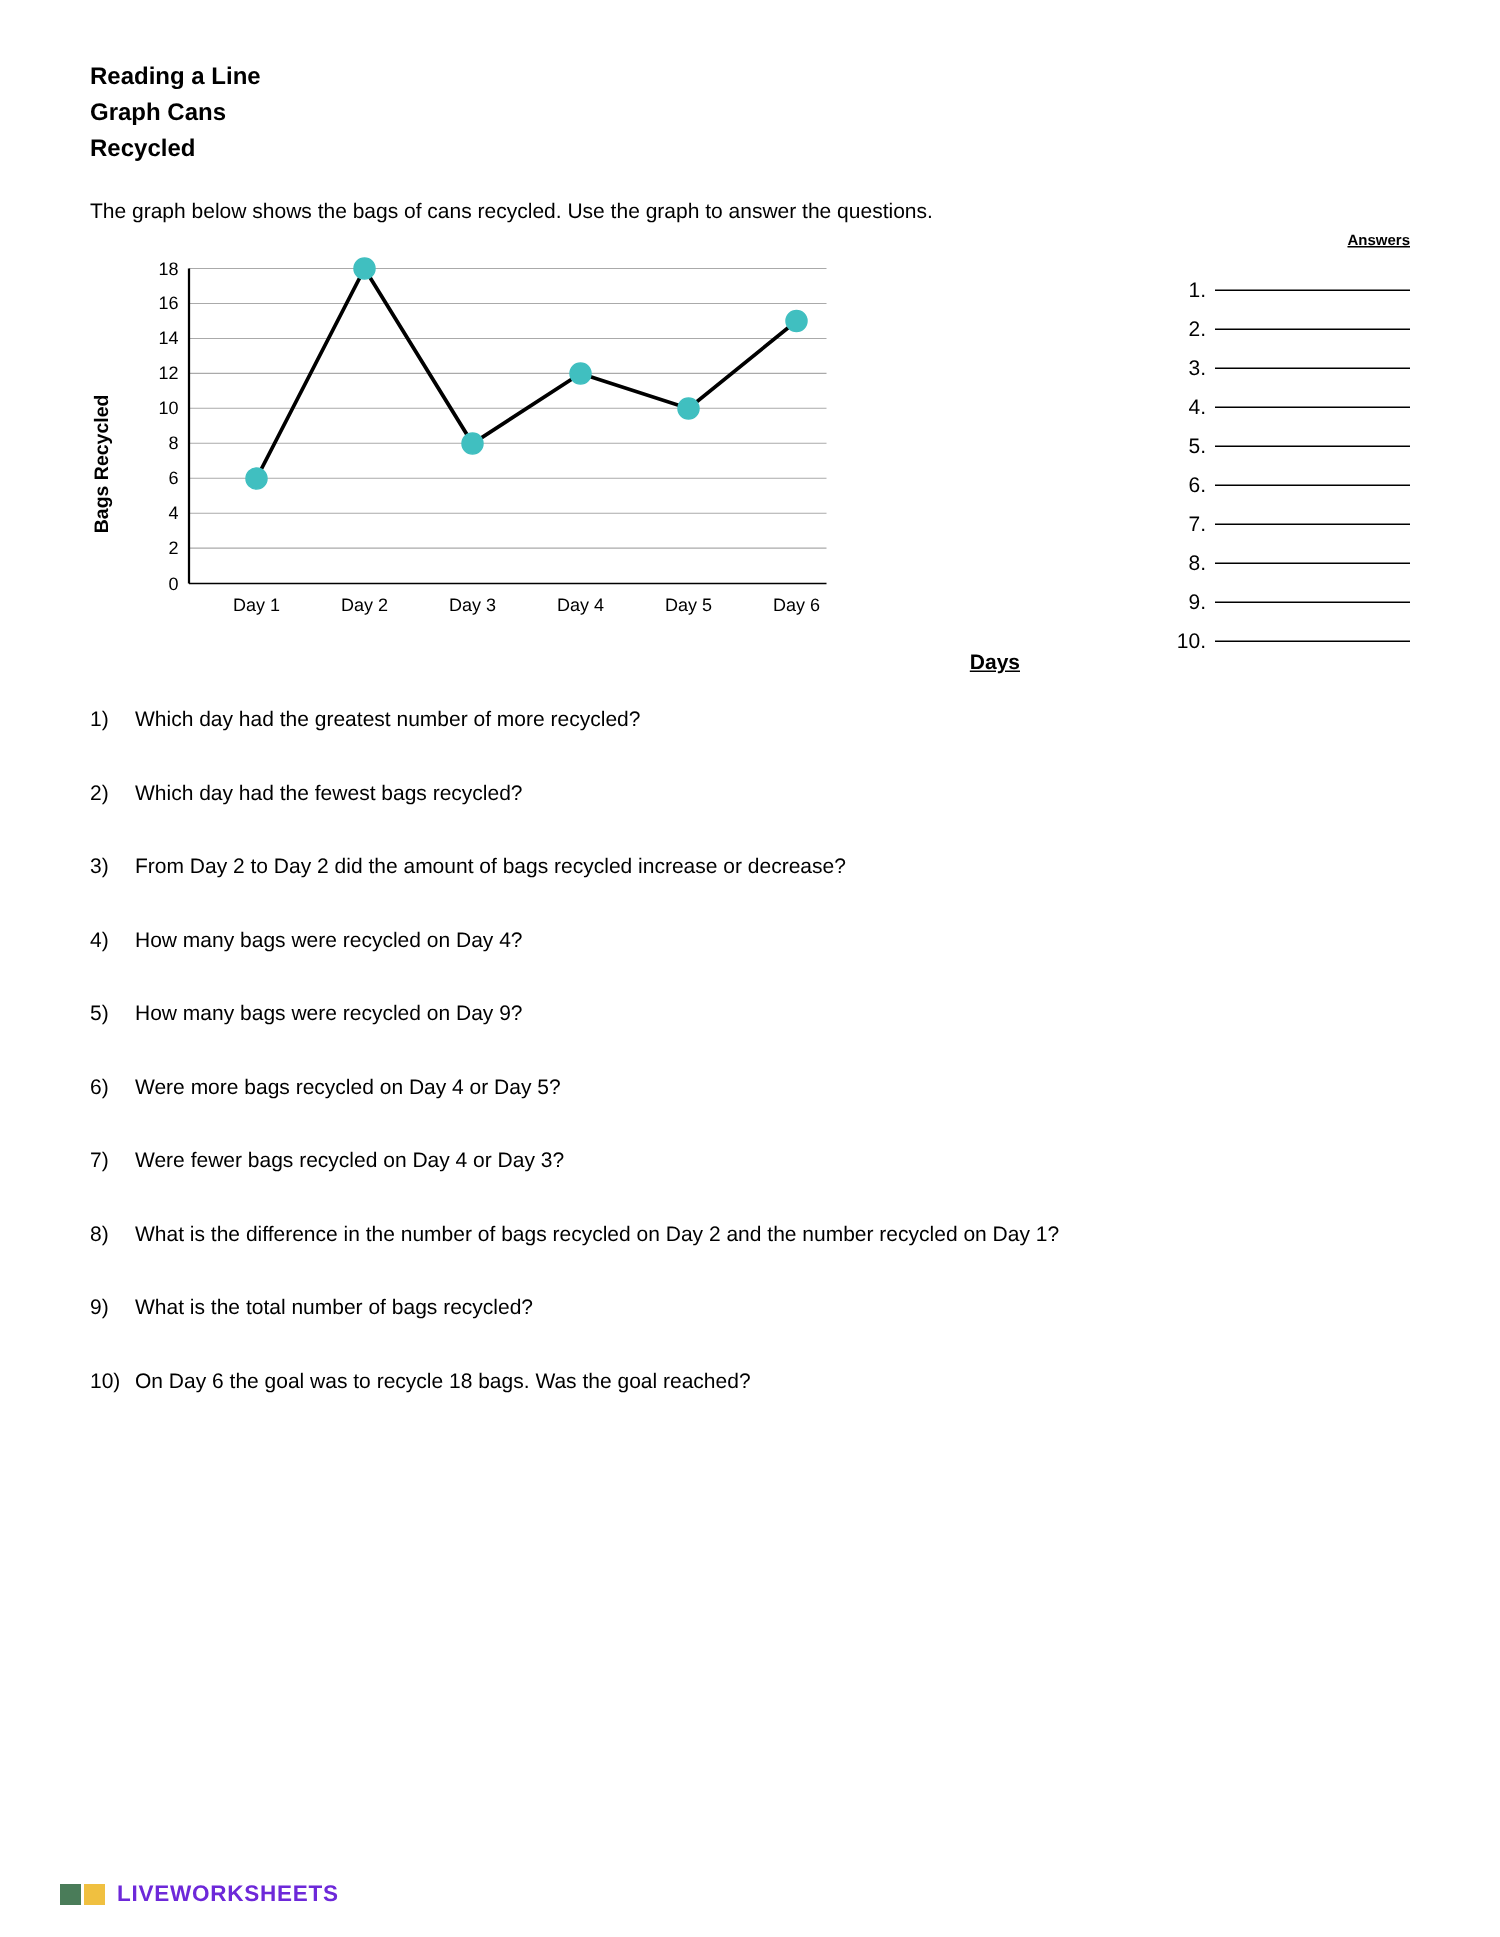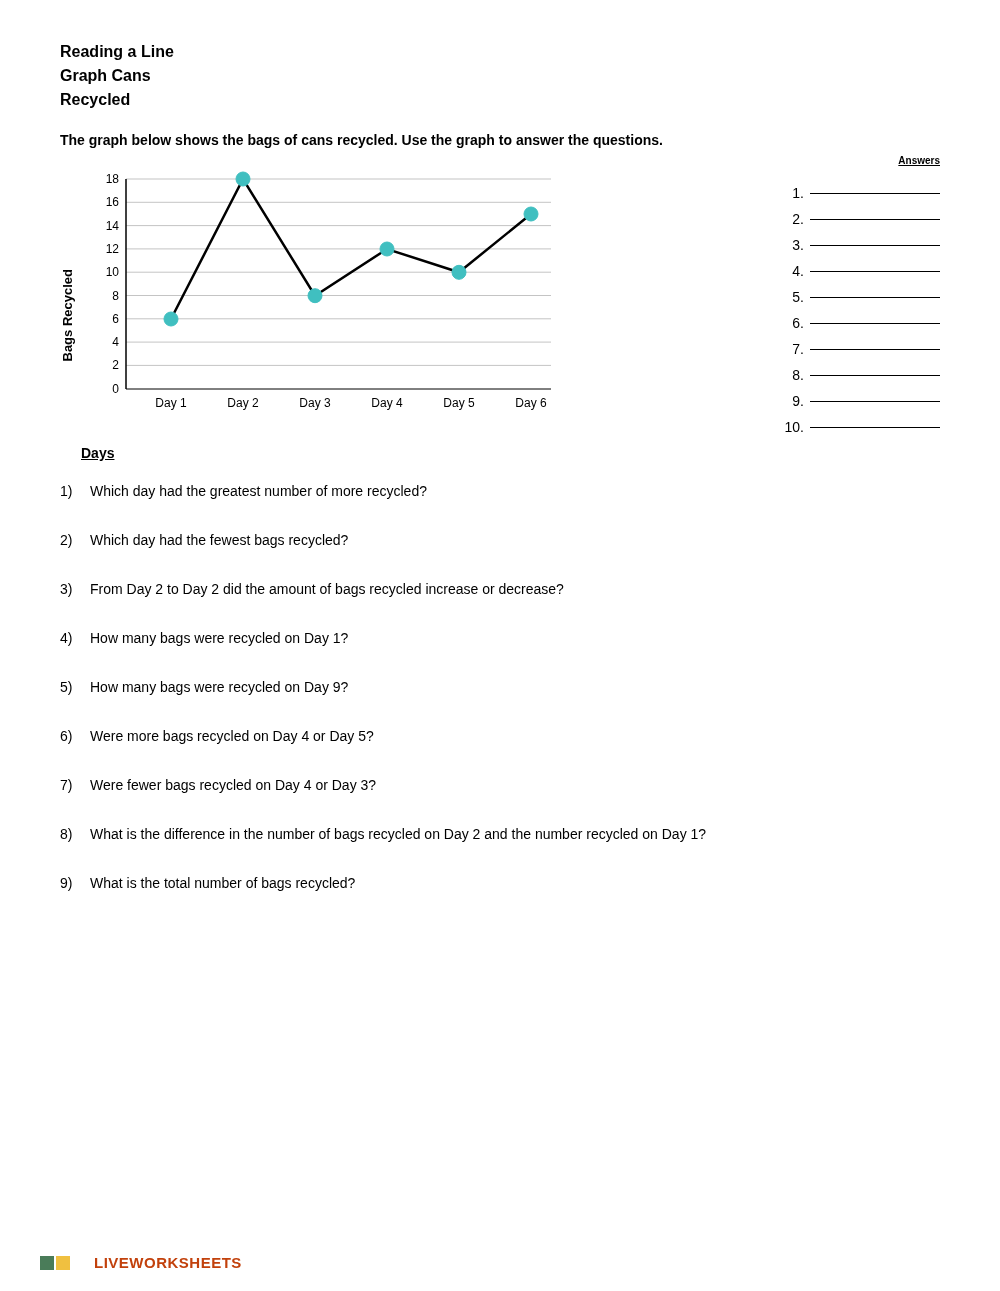--- a/index.html
+++ b/index.html
@@ -13,21 +13,21 @@
       padding: 40px 60px;
       position: relative;
     }
     .page-title {
       font-weight: bold;
       font-size: 16px;
       line-height: 1.5;
       margin-bottom: 18px;
     }
     .intro-text {
-      font-weight: bold;
+      font-weight: normal;
       font-size: 14px;
       max-width: 620px;
       margin-bottom: 18px;
       line-height: 1.5;
     }
     .answers-label {
       position: absolute;
       top: 155px;
       right: 60px;
       font-weight: bold;
@@ -74,24 +74,24 @@
       margin-right: 6px;
       white-space: nowrap;
     }
     .chart-inner {
       flex: 1;
     }
     svg.line-chart {
       display: block;
     }
     .x-axis-label {
-      text-align: left;
-      font-weight: bold;
-      font-size: 14px;
-      margin-top: 16px;
+      text-align: right;
+      font-weight: bold;
+      font-size: 14px;
+      margin-top: 4px;
       text-decoration: underline;
     }
     
     .questions-section {
       margin-top: 20px;
       max-width: 680px;
     }
     .question-item {
       display: flex;
       margin-bottom: 28px;
@@ -125,23 +125,22 @@
       margin-right: 2px;
     }
     .logo-square-yellow {
       width: 14px;
       height: 14px;
       background: #f0c040;
     }
     .footer-text {
       font-weight: bold;
       font-size: 15px;
-      color: #c2410c;
+      color: #6d28d9;
       letter-spacing: 0.5px;
-      margin-left: 16px;
     }
   </style>
 </head>
 <body>
 
 <div class="page-title">
   <span>Reading a Line</span><br>
   <span>Graph Cans</span><br>
   <span>Recycled</span>
 </div>
@@ -253,41 +252,45 @@
     <div class="question-item">
       <span class="question-num">2)</span>
       <span class="question-text">Which day had the fewest bags recycled?</span>
     </div>
     <div class="question-item">
       <span class="question-num">3)</span>
       <span class="question-text">From Day 2 to Day 2 did the amount of bags recycled increase or decrease?</span>
     </div>
     <div class="question-item">
       <span class="question-num">4)</span>
-      <span class="question-text">How many bags were recycled on Day 1?</span>
+      <span class="question-text">How many bags were recycled on Day 4?</span>
     </div>
     <div class="question-item">
       <span class="question-num">5)</span>
       <span class="question-text">How many bags were recycled on Day 9?</span>
     </div>
     <div class="question-item">
       <span class="question-num">6)</span>
       <span class="question-text">Were more bags recycled on Day 4 or Day 5?</span>
     </div>
     <div class="question-item">
       <span class="question-num">7)</span>
       <span class="question-text">Were fewer bags recycled on Day 4 or Day 3?</span>
     </div>
     <div class="question-item">
       <span class="question-num">8)</span>
       <span class="question-text">What is the difference in the number of bags recycled on Day 2 and the number recycled on Day 1?</span>
     </div>
     <div class="question-item">
       <span class="question-num">9)</span>
       <span class="question-text">What is the total number of bags recycled?</span>
+    </div>
+    <div class="question-item">
+      <span class="question-num">10)</span>
+      <span class="question-text">On Day 6 the goal was to recycle 18 bags.  Was the goal reached?</span>
     </div>
   </div>
 
 <div class="footer">
   <div class="footer-logo">
     <div class="logo-square-green"></div>
     <div class="logo-square-yellow"></div>
   </div>
   <div class="footer-text">LIVEWORKSHEETS</div>
 </div>

